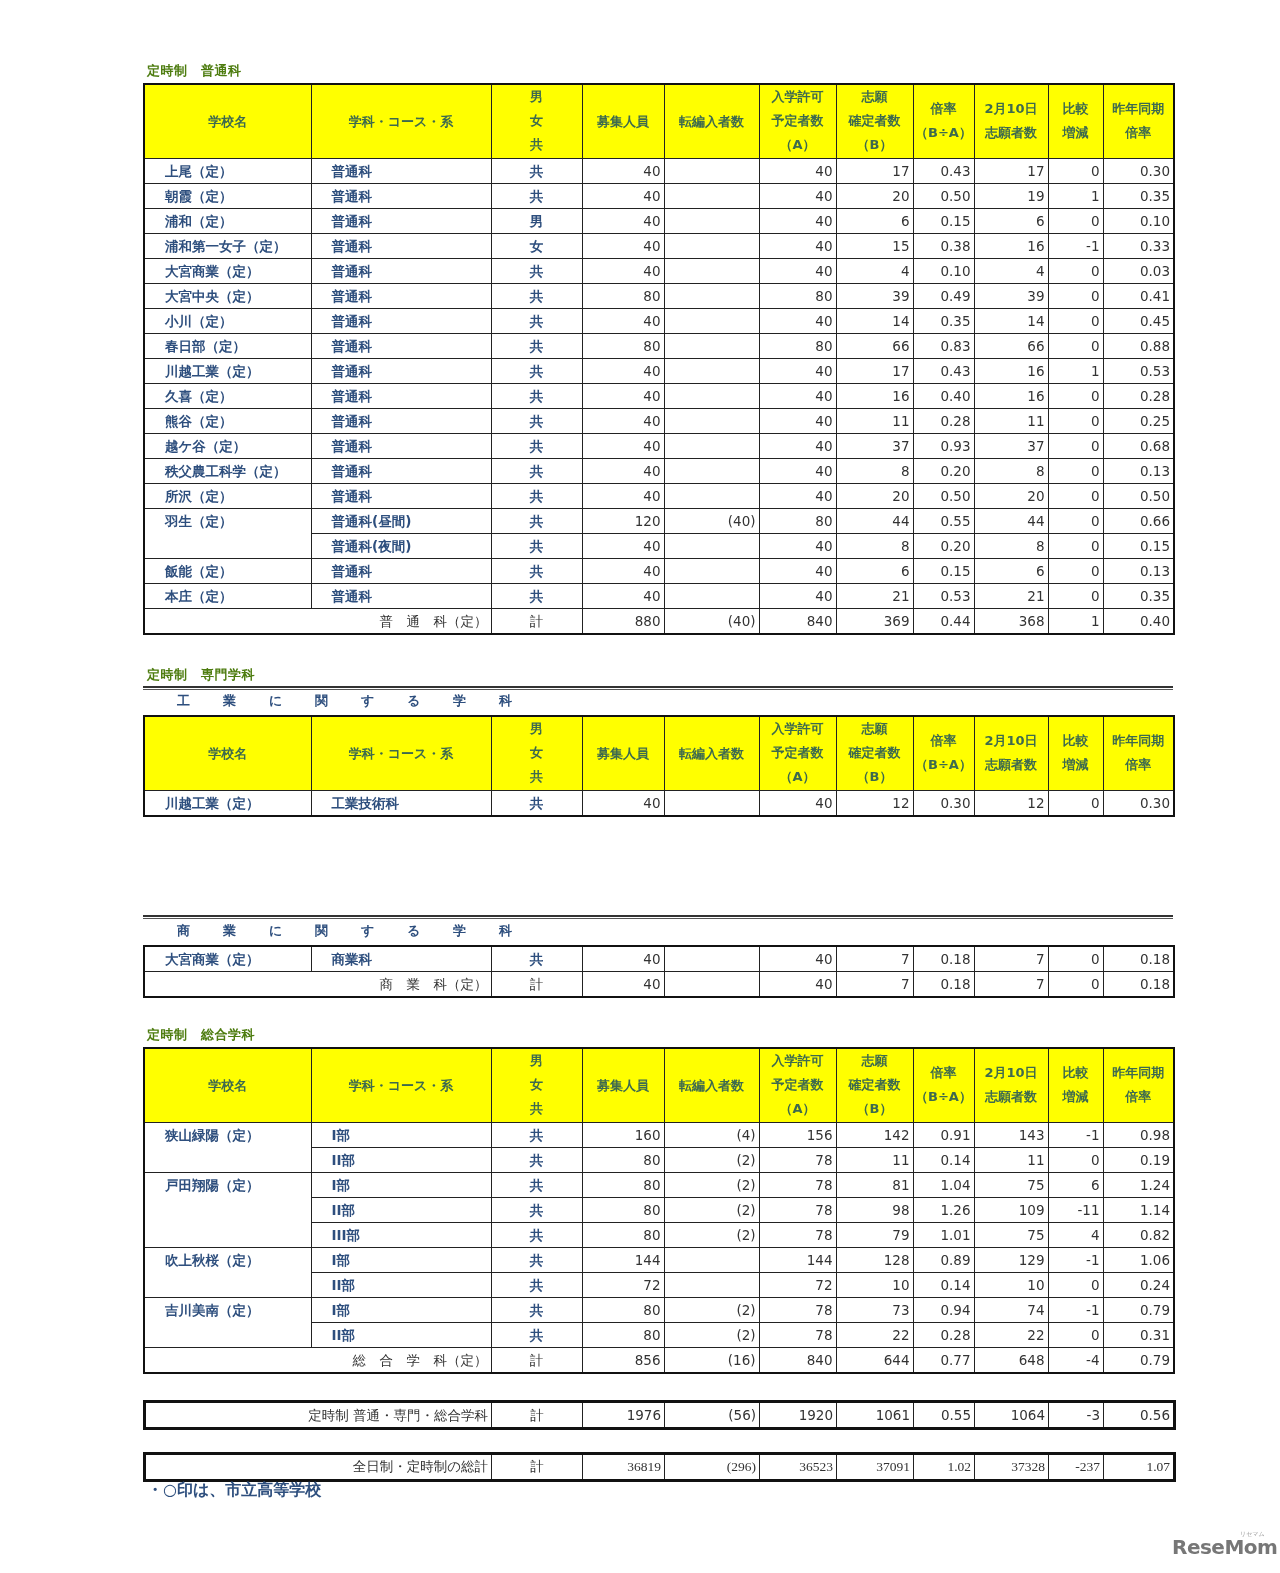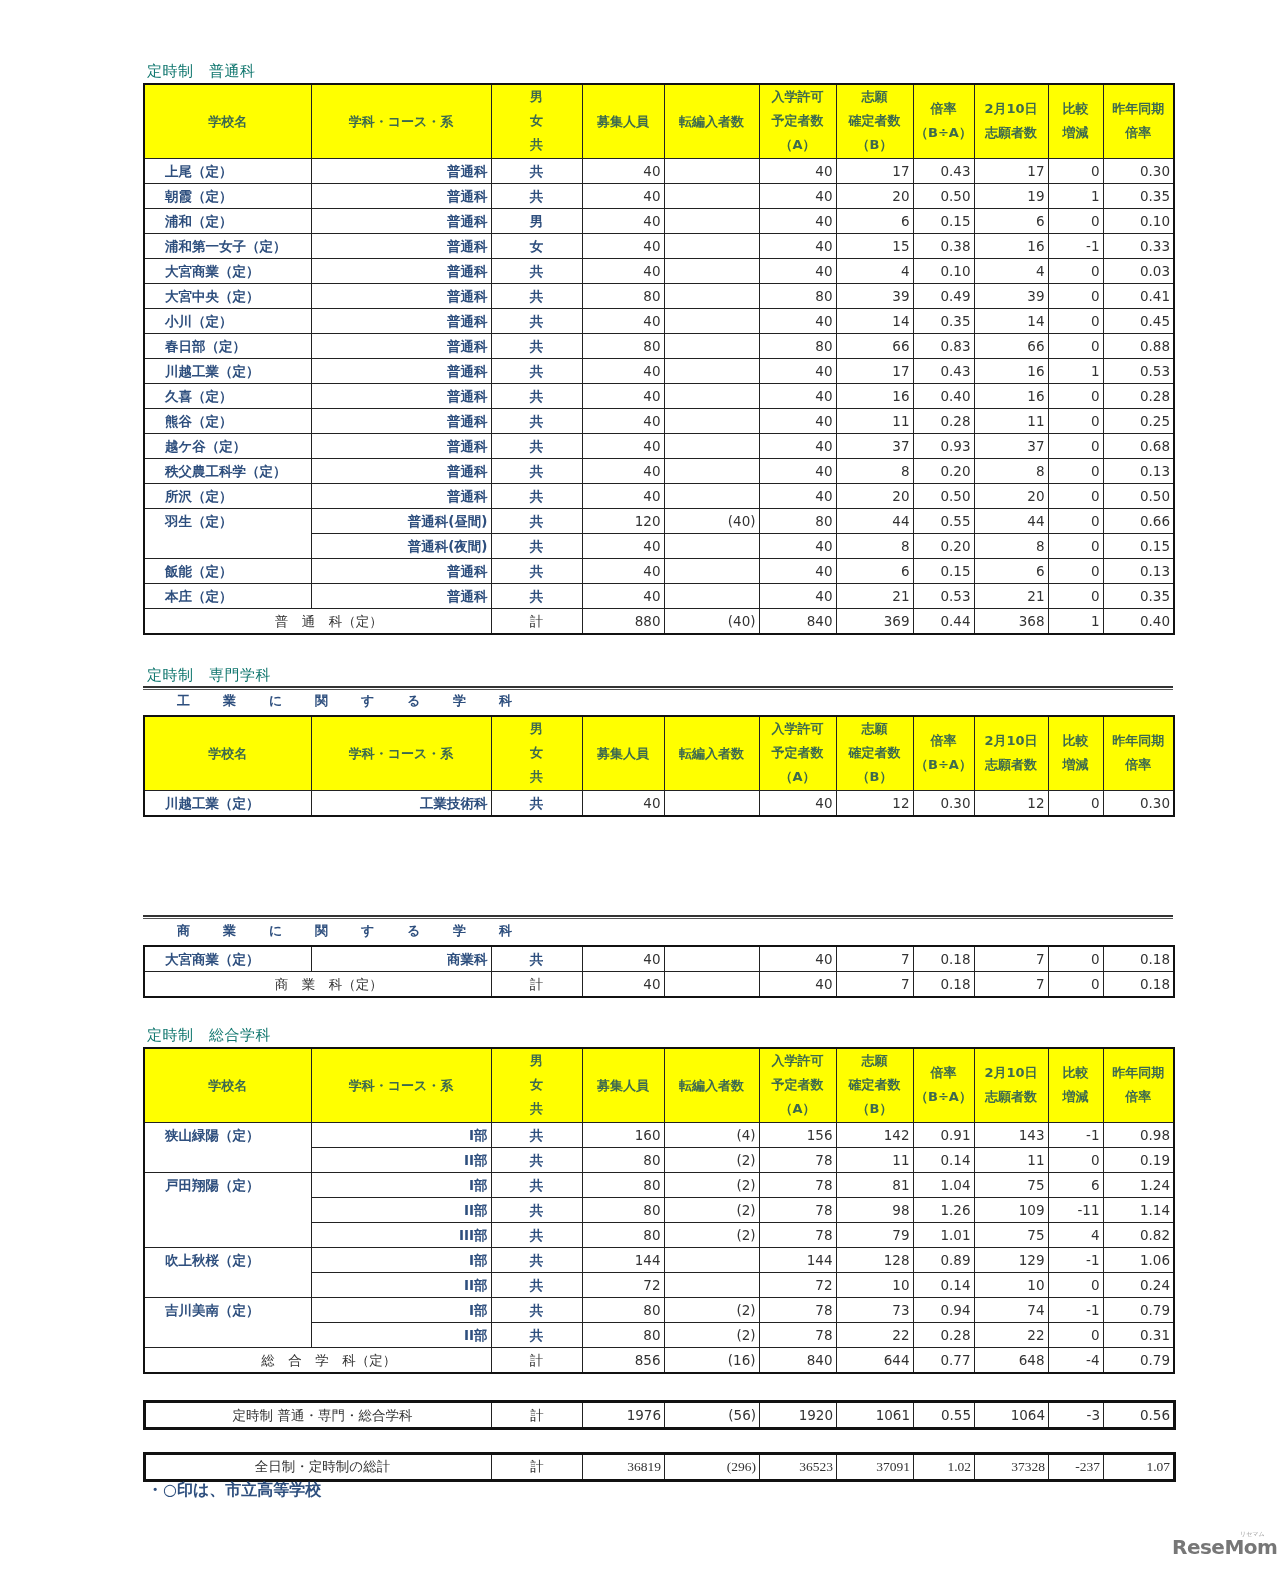--- a/index.html
+++ b/index.html
@@ -1,36 +1,36 @@
 <!DOCTYPE html>
 <html><head>
 <meta charset="utf-8">
 <style>
   html, body { margin:0; padding:0; background:#fff; }
   body { width:1280px; height:1573px; position:relative; font-family:"DejaVu Sans","Liberation Sans",sans-serif; color:#222; overflow:hidden; }
-  .sec-title { position:absolute; left:147px; font-size:15px; font-weight:normal; color:#0f766e; letter-spacing:0.5px; }
+  .sec-title { position:absolute; left:147px; font-size:13px; font-weight:bold; color:#4d7c0f; letter-spacing:0.5px; }
   .sub-title { position:absolute; left:177px; font-size:13px; font-weight:bold; color:#2e4f7e; word-spacing:0; }
   .sub-title span { display:inline-block; width:46px; }
   .dbl-line { position:absolute; left:143px; width:1030px; height:4px; border-top:2px solid #333; border-bottom:1px solid #555; box-sizing:border-box; }
   table { position:absolute; left:143px; border-collapse:collapse; table-layout:fixed; width:1030px; }
   td, th { border:1.5px solid #222; padding:0 3px; font-size:13.5px; height:24px; line-height:24px; overflow:hidden; white-space:nowrap; box-sizing:border-box; }
   table.outer { border:2px solid #111; }
   th { background:#ffff00; color:#3d6a4e; font-weight:bold; font-size:13px; line-height:19px; height:74px; text-align:center; vertical-align:middle; padding:0; }
   th.mf { line-height:24px; }
   td.name { color:#2e4f7e; font-weight:bold; padding-left:20px; text-align:left; }
   td.name-top { vertical-align:top; }
-  td.course { color:#2e4f7e; font-weight:bold; padding-left:20px; text-align:right; }
+  td.course { color:#2e4f7e; font-weight:bold; padding-left:20px; text-align:left; }
   td.gender { color:#2e4f7e; font-weight:bold; text-align:center; }
   td.num { text-align:right; color:#333; padding-right:3px; }
-  td.total-label { padding-left:25px; color:#333; letter-spacing:0; text-align:center; }
+  td.total-label { padding-left:25px; color:#333; letter-spacing:0; text-align:right; }
   td.center { text-align:center; color:#333; }
   .footnote { position:absolute; left:147px; top:1480px; font-size:16px; font-weight:bold; color:#2e4f7e; }
   .logo { position:absolute; left:1172px; top:1535px; font-size:20px; font-weight:bold; color:#777; font-family:"DejaVu Sans",sans-serif; letter-spacing:-0.5px; }
   .logo-small { position:absolute; left:1240px; top:1530px; font-size:6px; color:#999; }
-  .summary td.label { padding-left:11px; color:#333; text-align:center; }
+  .summary td.label { padding-left:11px; color:#333; text-align:right; }
 </style>
 </head>
 <body>
 
 <div class="sec-title" style="top:62px;">定時制　普通科</div>
 
 <table class="outer" id="t1" style="top:83px;">
   <colgroup>
     <col style="width:167px">
       <col style="width:180px">

